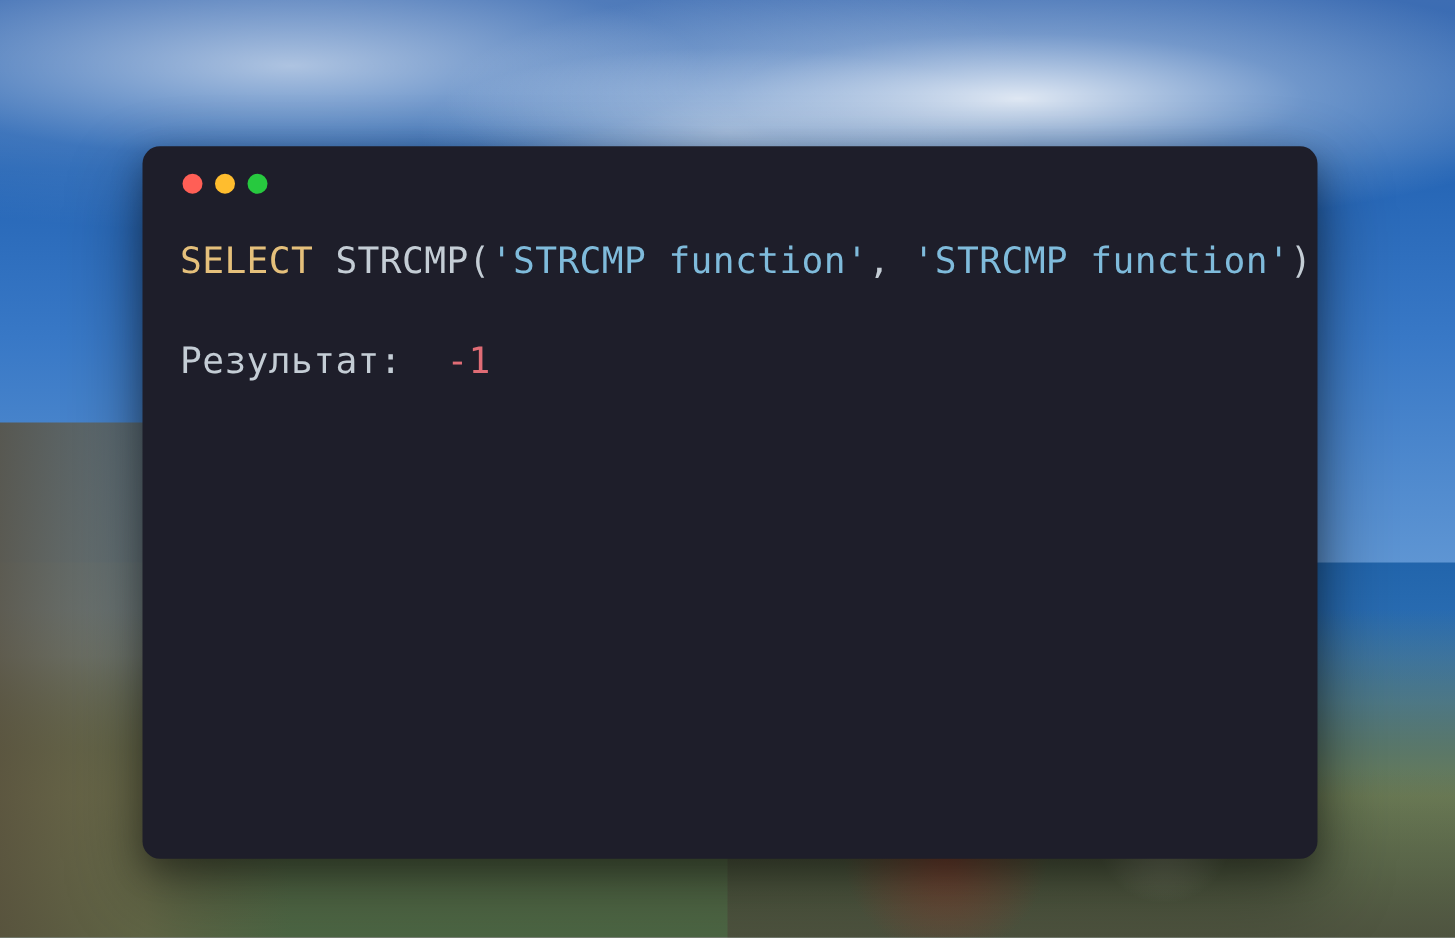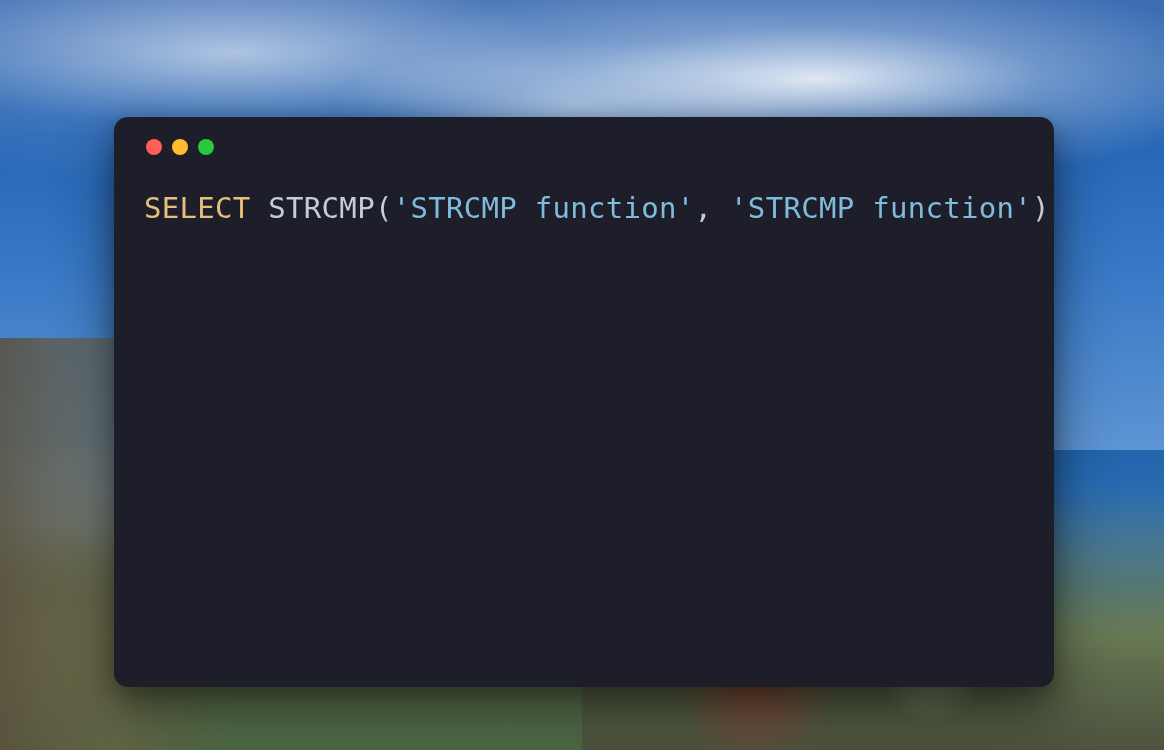--- a/index.html
+++ b/index.html
@@ -172,15 +172,16 @@
   </div>
 
   <div class="code-content">
 
     <div class="code-line"><span class="kw-select">SELECT</span><span class="space-dim"> </span><span class="fn-name">STRCMP</span><span class="punct">(</span><span class="string">'STRCMP function'</span><span class="punct">, </span><span class="string">'STRCMP function'</span><span class="punct">);</span></div>
 
 
 
 
 
+    <div class="result-line"><span class="text-plain">Результат:  </span><span class="num-result">-1</span></div>
 
   </div>
 </div>
 
 </body></html>

